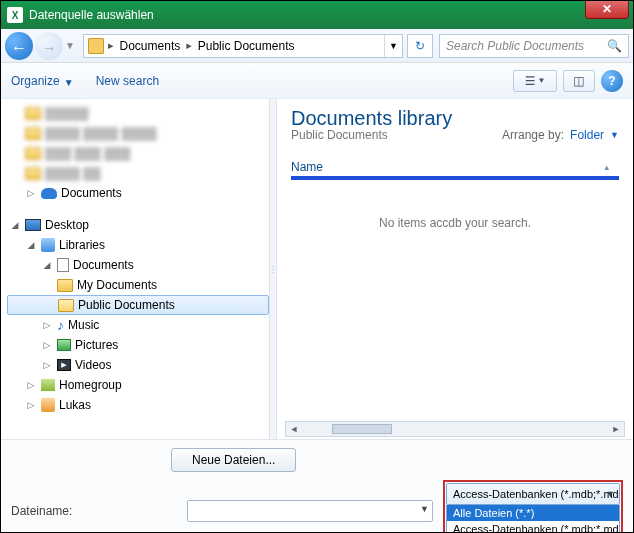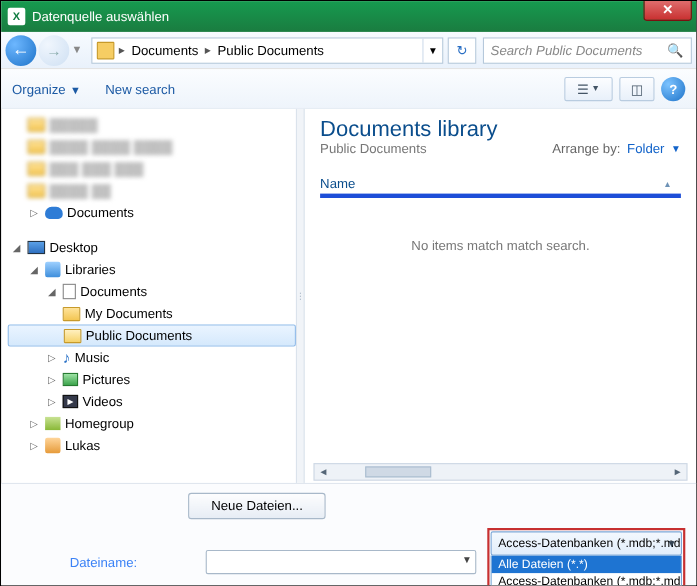--- a/index.html
+++ b/index.html
@@ -207,21 +207,21 @@
     padding: 8px 10px 6px;
     background:#fbfcfe;
   }
   .btn{
     height:24px;padding:0 20px;
     background:linear-gradient(to bottom,#fdfdfe,#e7edf5);
     border:1px solid #a8b8c9;border-radius:3px;
     display:inline-flex;align-items:center;justify-content:center;
   }
   .row{display:flex;align-items:center;gap:6px;margin-top:8px;}
-  .fn-label{width:170px;text-align:center;color:#3b82f6;padding-right:4px;}
+  .fn-label{width:170px;text-align:left;color:#404040;padding-right:4px;}
   .fn-input{
     flex:1;height:22px;border:1px solid #a8b8c9;background:#fff;
     border-radius:2px;position:relative;
   }
   .fn-dd{position:absolute;right:3px;top:3px;color:#444;font-size:9px;}
 
   .type-wrap{
     width:180px;border:2px solid #c73030;padding:1px;
     margin-left:4px;position:relative;
   }
@@ -396,21 +396,21 @@
         <span class="arrange-val">Folder</span>
         <span style="color:#1263c9;font-size:9px;">▼</span>
       </div>
     </div>
 
     <div class="col-name">
       <span>Name</span>
       <span class="sort-ind">▴</span>
     </div>
 
-    <div class="empty-msg">No items match match search.</div>
+    <div class="empty-msg">No items accdb your search.</div>
 
     <div class="hscroll">
       <span class="arrow">◄</span>
       <div class="thumb"></div>
       <span class="arrow" style="margin-left:auto">►</span>
     </div>
   </div>
 </div>
 
 <div class="bottom">

